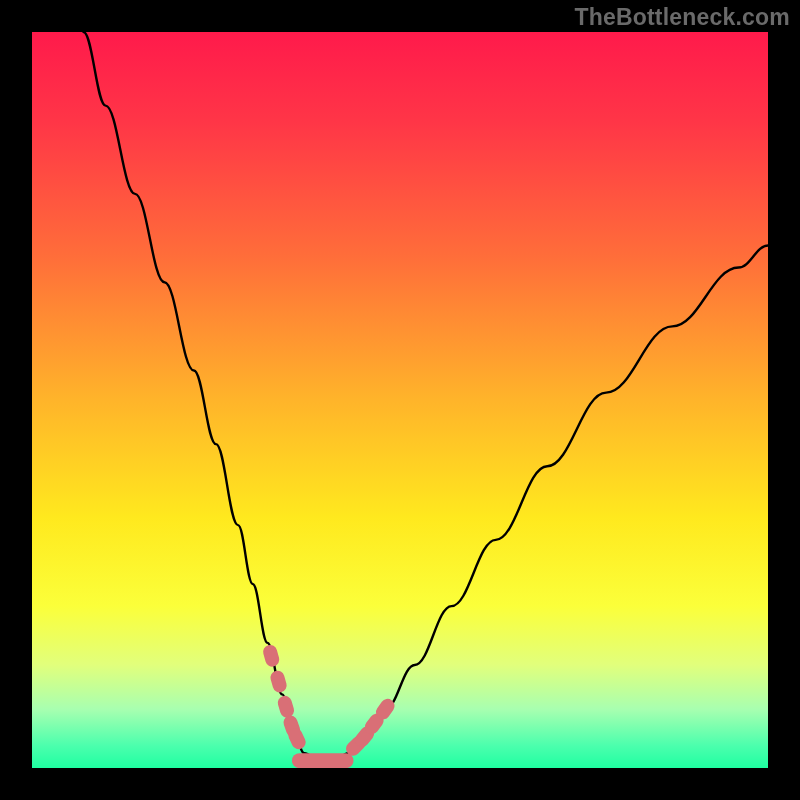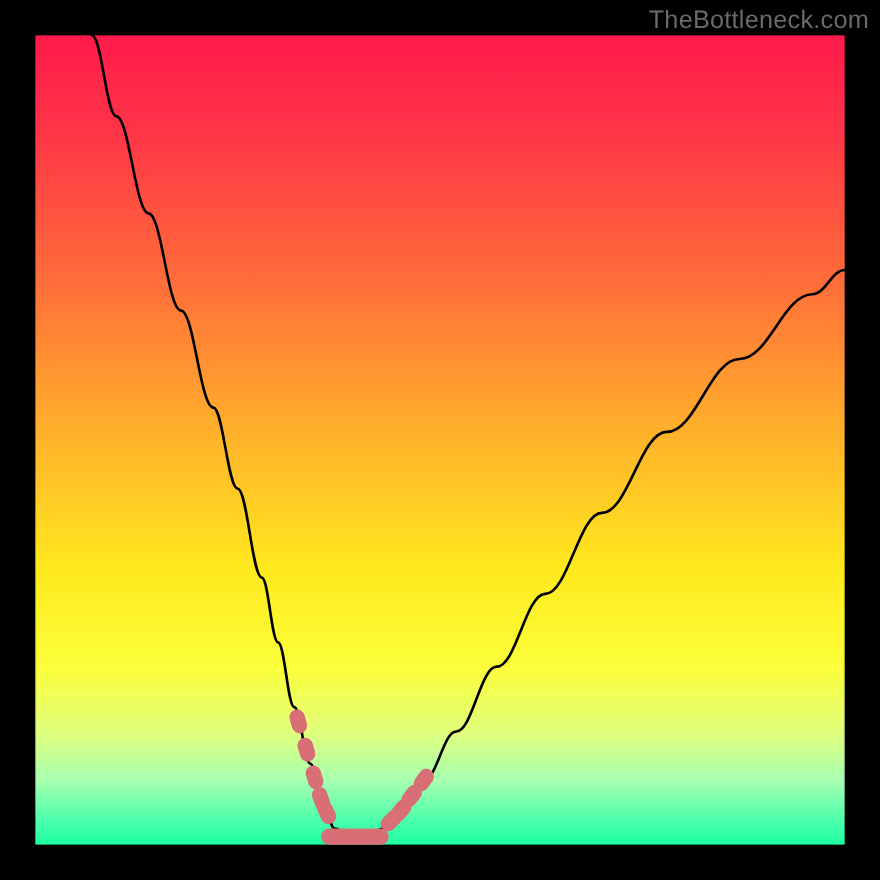--- a/index.html
+++ b/index.html
@@ -16,21 +16,21 @@
     width: 800px;
     height: 800px;
     background: #000;
   }
   .watermark {
     position: absolute;
     top: 4px;
     right: 10px;
     color: #6a6a6a;
     font-size: 23px;
-    font-weight: 400;
+    font-weight: 700;
     letter-spacing: 0.2px;
     z-index: 5;
   }
   svg.plot {
     position: absolute;
     left: 32px;
     top: 32px;
     width: 736px;
     height: 736px;
     display: block;

